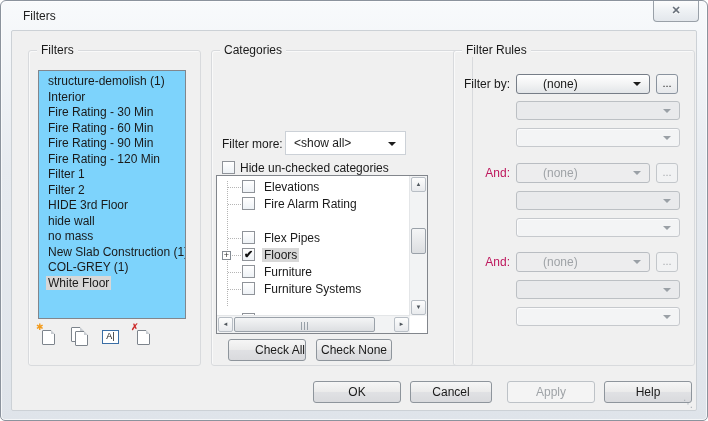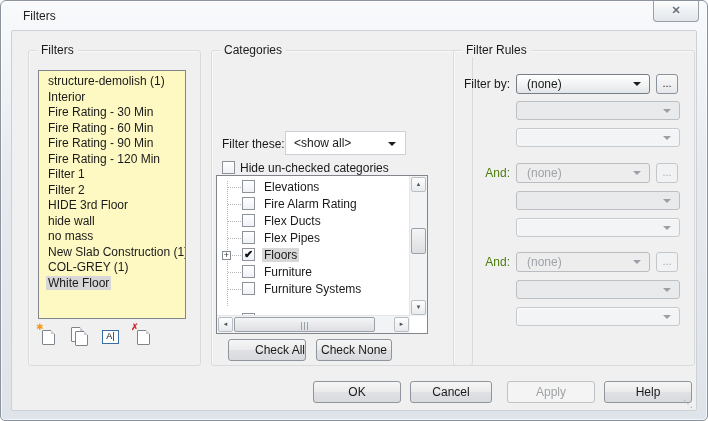--- a/index.html
+++ b/index.html
@@ -9,21 +9,21 @@
   .titlebar{position:absolute;left:0;top:0;right:0;height:29px;}
   .title{position:absolute;left:22px;top:8px;color:#202020;}
   .closebtn{position:absolute;right:8px;top:0;width:44px;height:20px;border:1px solid #99a0a8;border-top:none;
        border-radius:0 0 4px 4px;background:linear-gradient(#fdfdfd,#eef1f4 50%,#e3e7ec);text-align:center;
        line-height:19px;font-size:11px;font-weight:bold;color:#68707a;text-shadow:0 1px 0 #fff;cursor:default;}
   .content{position:absolute;left:10px;top:29px;width:684px;height:379px;background:#f0f0f0;
        border:1px solid #ccd1d6;border-radius:2px;}
   .group{position:absolute;border:1px solid #d8dadd;border-radius:3px;box-shadow:inset 1px 1px 0 rgba(255,255,255,.6);}
   .glabel{position:absolute;top:-8px;left:8px;background:#f0f0f0;padding:0 4px;}
   
-  .listbox{position:absolute;left:9px;top:19px;width:146px;height:244px;background:#fef9c3;border:1px solid #82868c;
+  .listbox{position:absolute;left:9px;top:19px;width:146px;height:244px;background:#7dd3fc;border:1px solid #82868c;
        overflow:hidden;padding-top:3px;}
   .li{height:15.5px;line-height:15.5px;padding-left:7px;white-space:nowrap;}
   .li span{padding:0 2px;}
   .li.sel span{background:#d7d7d7;}
   .ftools{position:absolute;top:276px;left:0;width:100%;height:20px;}
   .ticon{position:absolute;top:0;width:18px;height:18px;cursor:default;}
   .page{position:absolute;left:4px;top:3px;width:11px;height:13px;background:#fff;border:1px solid #7d848c;border-radius:1px;}
   .page::after{content:"";position:absolute;right:-1px;top:-1px;width:0;height:0;
        border-left:4px solid #c9cdd2;border-top:4px solid #f0f0f0;}
   .page2{left:1px;top:0;}
@@ -62,22 +62,22 @@
   .thumb{position:absolute;background:linear-gradient(#f4f5f6,#dcdee1);border:1px solid #9aa1a9;border-radius:2px;box-sizing:border-box;}
   .vthumb{left:1px;top:52px;width:15px;height:26px;}
   .hthumb{left:17px;top:1px;width:141px;height:15px;}
   .hgrip{position:absolute;left:50%;top:4px;width:9px;height:8px;margin-left:-4px;
        background-image:repeating-linear-gradient(90deg,#98a0a8 0 1px,transparent 1px 3px);}
   .btn{position:absolute;height:22px;border:1px solid #8e959c;border-radius:3px;box-sizing:border-box;
        background:linear-gradient(#f6f6f6,#ebebeb 48%,#e0e1e4 52%,#d9dadd);text-align:center;line-height:20px;cursor:default;}
   .btn.dis{background:#f4f4f4;border-color:#bdc2c7;color:#9fa3a7;}
   
   .rlabel{position:absolute;left:0;width:56px;text-align:right;}
-  .rlabel.dis{color:#4d7c0f;}
-  .combo{position:absolute;left:62px;box-sizing:border-box;border-radius:3px;padding-left:10px;}
+  .rlabel.dis{color:#be185d;}
+  .combo{position:absolute;left:62px;box-sizing:border-box;border-radius:3px;padding-left:26px;}
   .combo .arr{position:absolute;right:8px;top:50%;margin-top:-2px;}
   .combo.main{width:134px;height:20px;border:1px solid #767d87;background:linear-gradient(#fff,#f1f2f3 55%,#e2e5e8);line-height:18px;}
   .combo.main.dis{border-color:#b9bdc2;background:#ededee;color:#9fa3a7;}
   .combo.sub{width:164px;height:19px;line-height:17px;}
   .combo.sub.a{border:1px solid #bcc0c4;background:#e9eaec;}
   .combo.sub.b{border:1px solid #c6c9cd;background:#f3f4f5;box-shadow:inset 1px 1px 0 #fbfbfc;}
   .more{position:absolute;left:202px;width:22px;height:20px;border:1px solid #8a939e;border-radius:3px;box-sizing:border-box;
        background:linear-gradient(#f8f8f8,#e6e8eb);text-align:center;line-height:16px;font-size:11px;color:#222;}
   .more.dis{border-color:#c3c7cb;color:#a7abaf;background:#f1f2f3;}
   .grip{position:absolute;right:3px;bottom:1px;font-size:10px;color:#aab0b6;}
@@ -128,45 +128,40 @@
         <div class="ticon" style="left:104px;">
           <div class="page"></div>
           <span class="badge delx">✗</span>
         </div>
       </div>
     </div>
 
     <div class="group" style="left:199px;top:19px;width:232px;height:314px;padding-left:28px;">
       <span class="glabel">Categories</span>
 
-      <span class="flabel">Filter these:</span>
+      <span class="flabel">Filter more:</span>
       <div class="fcombo">
         <span>&lt;show all&gt;</span>
         <span class="arr"></span>
       </div>
 
       <div class="cbx hideunchk"></div>
       <span class="hidelabel">Hide un-checked categories</span>
 
       <div class="tree">
         <div class="trunk"></div>
         <div class="trow" style="top:3px;">
           <span class="stub"></span>
           <span class="cbx"></span>
           <span class="tlabel">Elevations</span>
         </div>
         <div class="trow" style="top:20px;">
           <span class="stub"></span>
           <span class="cbx"></span>
           <span class="tlabel">Fire Alarm Rating</span>
-        </div>
-        <div class="trow" style="top:37px;">
-          <span class="stub"></span>
-          <span class="cbx"></span>
-          <span class="tlabel">Flex Ducts</span>
         </div>
         <div class="trow" style="top:54px;">
           <span class="stub"></span>
           <span class="cbx"></span>
           <span class="tlabel">Flex Pipes</span>
         </div>
         <div class="trow" style="top:71px;">
           <span class="stub"></span>
           <span class="expander">+</span>
           <span class="cbx">✔</span>

